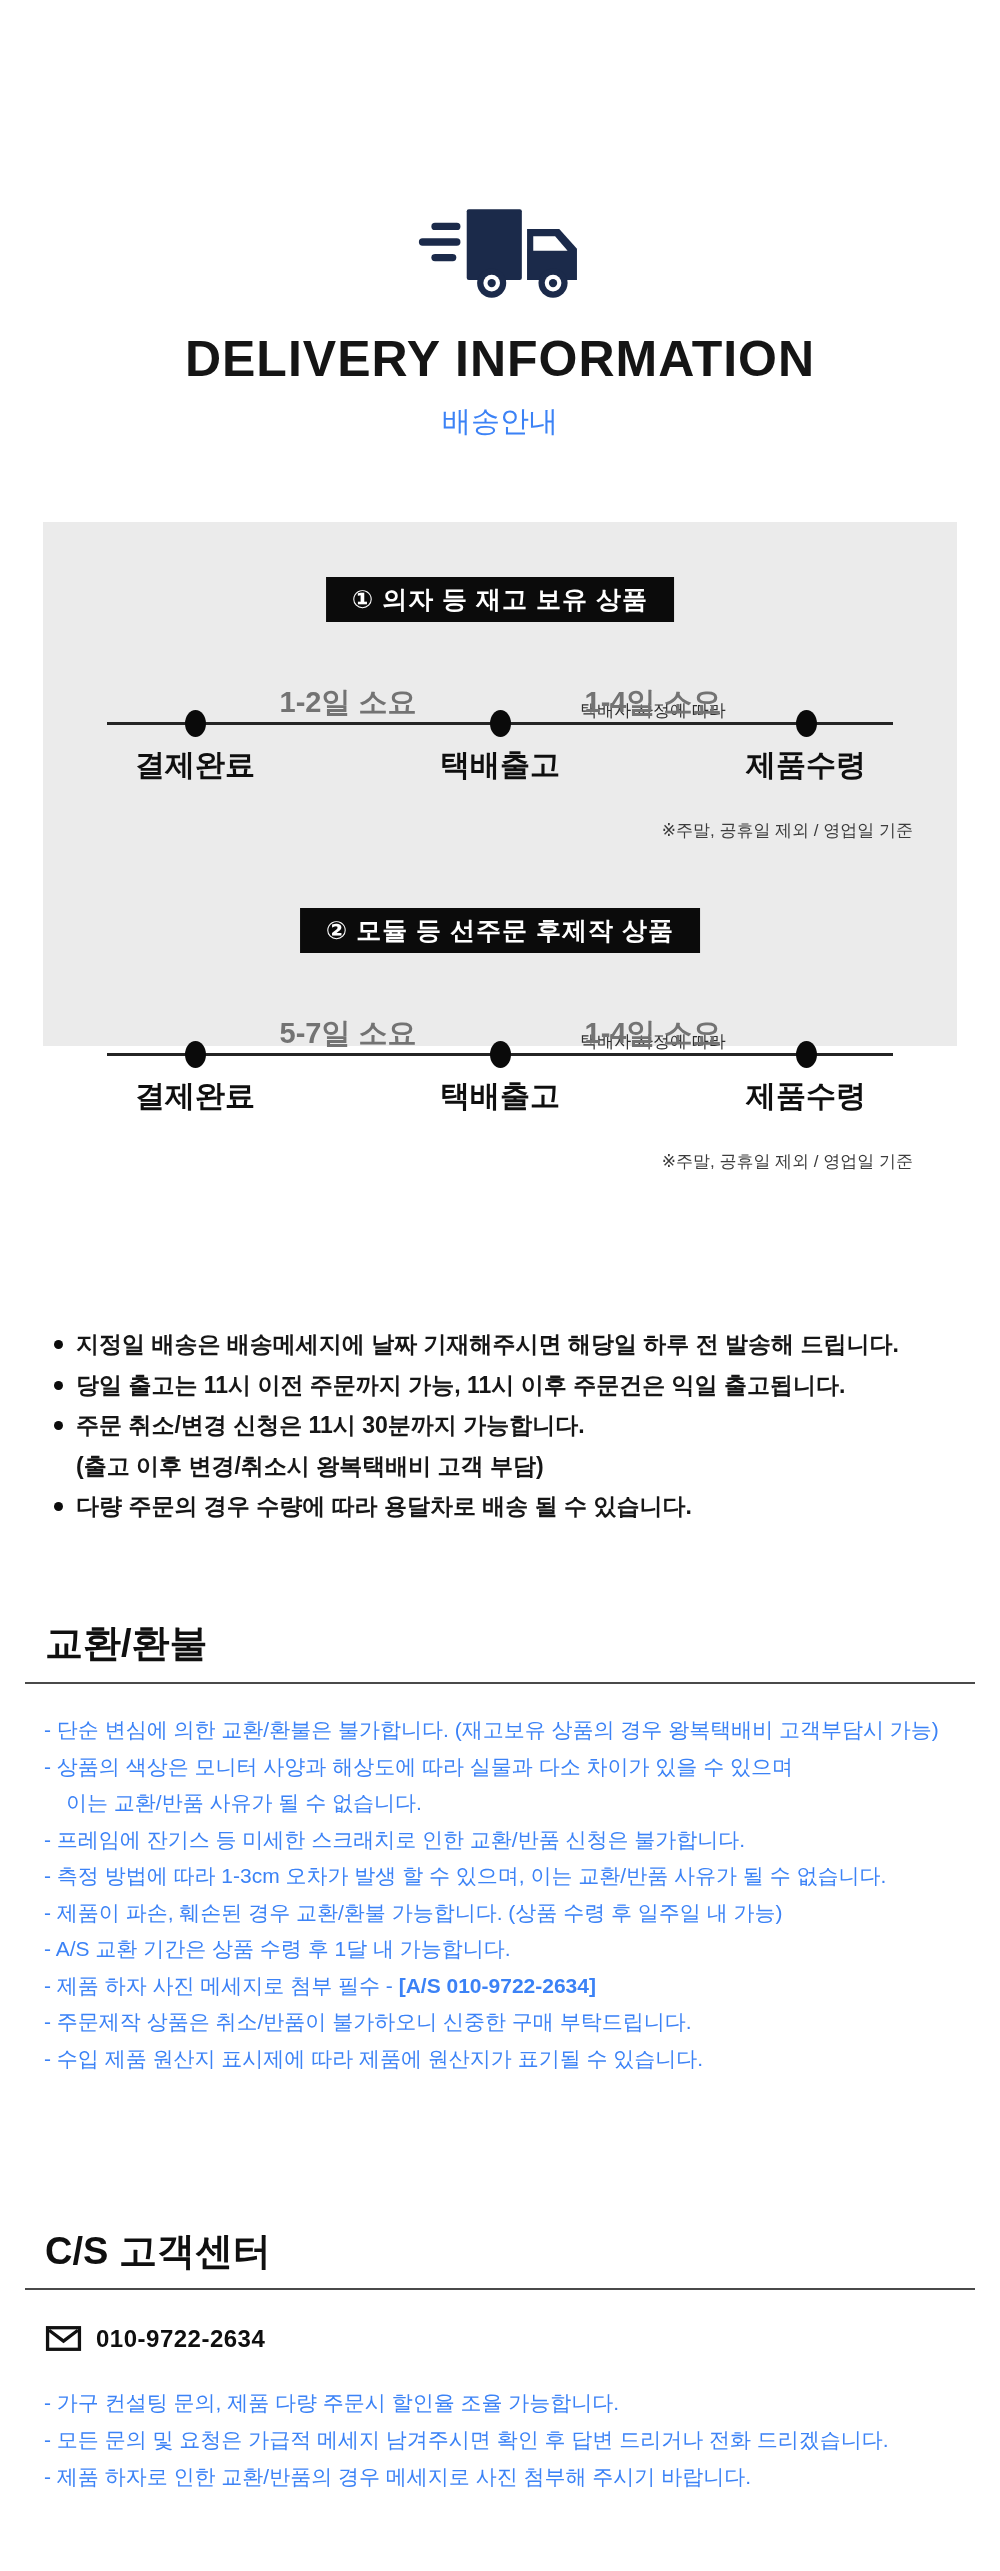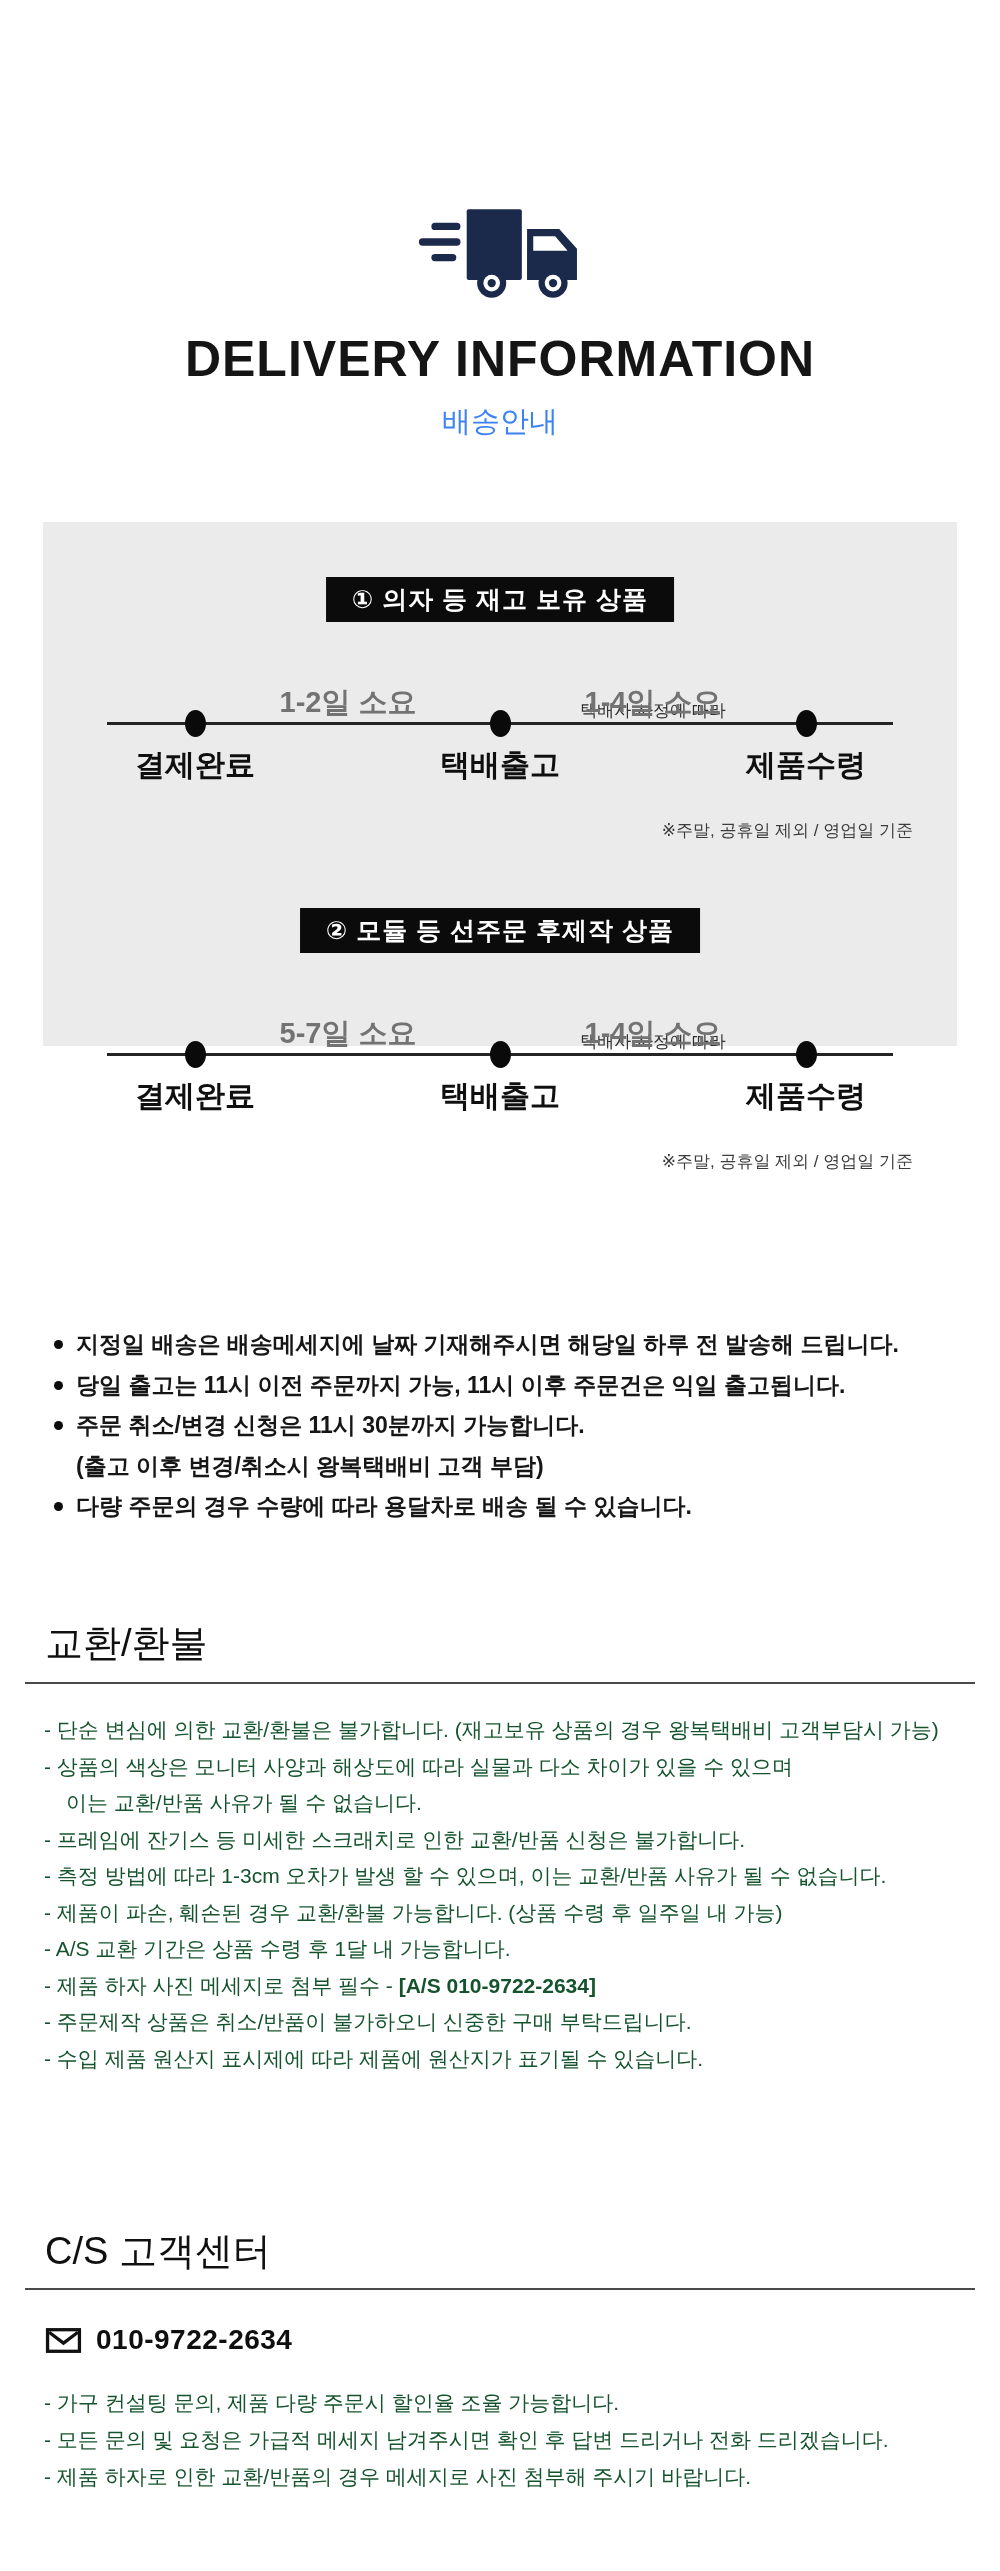--- a/index.html
+++ b/index.html
@@ -25,33 +25,33 @@
   .tl-foot{position:absolute;right:44px;font-size:17px;color:#3c3c3c;white-space:nowrap;}
 
   
   .bullets{position:absolute;left:54px;top:1324px;width:920px;}
   .b-row{line-height:40.5px;font-size:23px;font-weight:bold;color:#161616;white-space:nowrap;}
   .b-dot{display:inline-block;width:9px;height:9px;border-radius:50%;background:#0c0c0c;
     margin-right:13px;vertical-align:3px;}
   .b-cont{padding-left:22px;}
 
   
-  .sec-head{position:absolute;left:45px;font-size:38px;font-weight:normal;color:#101010;white-space:nowrap;}
+  .sec-head{position:absolute;left:45px;font-size:38px;font-weight:bold;color:#101010;white-space:nowrap;}
   .rule{position:absolute;left:25px;width:950px;height:2px;background:#4a4a4a;}
 
   
-  .dash-list{position:absolute;left:44px;width:940px;font-size:21px;color:#14532d;}
+  .dash-list{position:absolute;left:44px;width:940px;font-size:21px;color:#3b82f6;}
   .refund .d-row{line-height:36.5px;white-space:nowrap;}
   .cs-list .d-row{line-height:37px;white-space:nowrap;}
   .d-cont{padding-left:22px;}
   .d-bold{font-weight:bold;}
 
   
   .phone-row{position:absolute;left:45px;top:2324px;display:flex;align-items:center;gap:14px;}
-  .phone-num{font-size:28px;font-weight:bold;color:#0f0f0f;letter-spacing:0.5px;}
+  .phone-num{font-size:24px;font-weight:bold;color:#0f0f0f;letter-spacing:0.5px;}
 </style>
 </head>
 <body>
 
 <div class="canvas">
 
   <div class="truck">
     <svg viewBox="0 0 160 100" width="168" height="104" xmlns="http://www.w3.org/2000/svg">
       <g fill="#1b2a4a">
         <rect x="14" y="19" width="28" height="7" rx="3.5"></rect>

